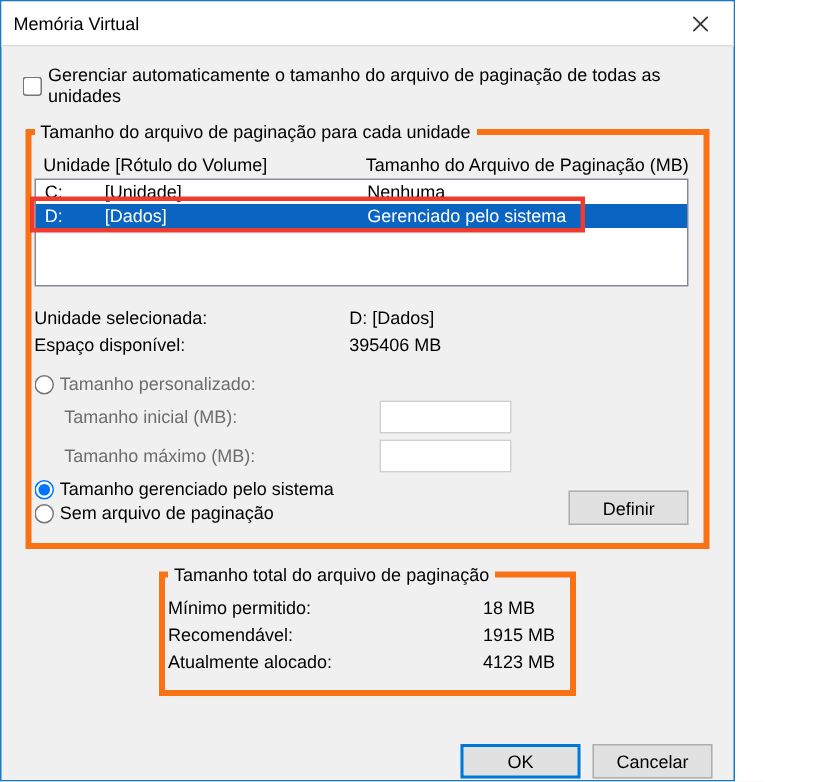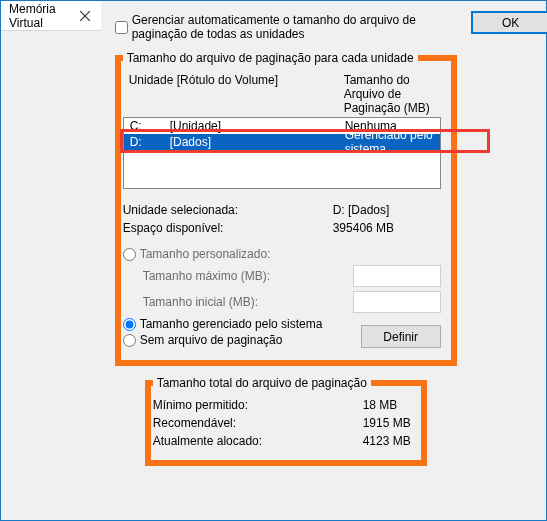--- a/index.html
+++ b/index.html
@@ -1,25 +1,25 @@
 <!DOCTYPE html>
 <html><head>
 <meta charset="utf-8">
 <style>
   * { box-sizing: border-box; font-family: "Segoe UI", Tahoma, sans-serif; font-size: 12px; }
   body { margin: 0; background: #fff; }
-  .window { width: 547px; height: 521px; border: 1px solid #1a79c4; background: #f0f0f0; display: flex; }
+  .window { width: 490px; height: 521px; border: 1px solid #1a79c4; background: #f0f0f0; display: flex; flex-direction: column; }
   .titlebar { height: 30px; background: #fff; display: flex; align-items: center; justify-content: space-between; border-bottom: 1px solid #d9d9d9; }
   .title { padding-left: 8px; color: #000; }
   .closebtn { width: 45px; height: 30px; display: flex; align-items: center; justify-content: center; color: #333; }
   .closebtn svg { width: 10px; height: 10px; }
   .content { padding: 12px 14px 12px 14px; flex: 1; display: flex; flex-direction: column; align-items: center; }
   .checkbox-row { display: flex; align-items: center; gap: 4px; margin-bottom: 10px; }
   .checkbox-row input { margin: 0; }
-  fieldset { border: 6px solid #f97316; margin: 0 0 10px 0; padding: 6px 10px 10px 2px; }
+  fieldset { border: 4px solid #f97316; margin: 0 0 10px 0; padding: 6px 10px 10px 2px; }
   fieldset legend { padding: 0 4px; color: #000;}
   .list-header { display: flex; padding: 2px 0 2px 6px; color: #000; }
   .col-drive { width: 215px; }
   .col-size { flex: 1; }
   .listbox { border: 1px solid #828790; background: #fff; height: 72px; overflow: hidden; margin-bottom: 4px; }
   .listrow { display: flex; padding: 1px 0 1px 6px; height: 16px; align-items: center; }
   .listrow.selected { background: #0a64c1; color: #fff; }
   .listrow .dcol { width: 40px; }
   .listrow .lcol { width: 175px; }
   .listrow .scol { flex: 1; }
@@ -97,25 +97,25 @@
       </div>
 
       <div class="gap"></div>
 
       <label class="radio-row disabled">
         <input type="radio" name="pf" style="">
         <span>Tamanho personalizado:</span>
       </label>
       <div class="sizegrid">
         <div class="srow">
-          <span class="slbl">Tamanho máximo (MB):</span>
+          <span class="slbl">Tamanho inicial (MB):</span>
           <input type="text" disabled="" value="" style="">
         </div>
         <div class="srow">
-          <span class="slbl">Tamanho inicial (MB):</span>
+          <span class="slbl">Tamanho máximo (MB):</span>
           <input type="text" disabled="" value="" style="">
         </div>
       </div>
 
       <label class="radio-row">
         <input type="radio" name="pf" checked="" style="">
         <span>Tamanho gerenciado pelo sistema</span>
       </label>
       <label class="radio-row">
         <input type="radio" name="pf" style="">

